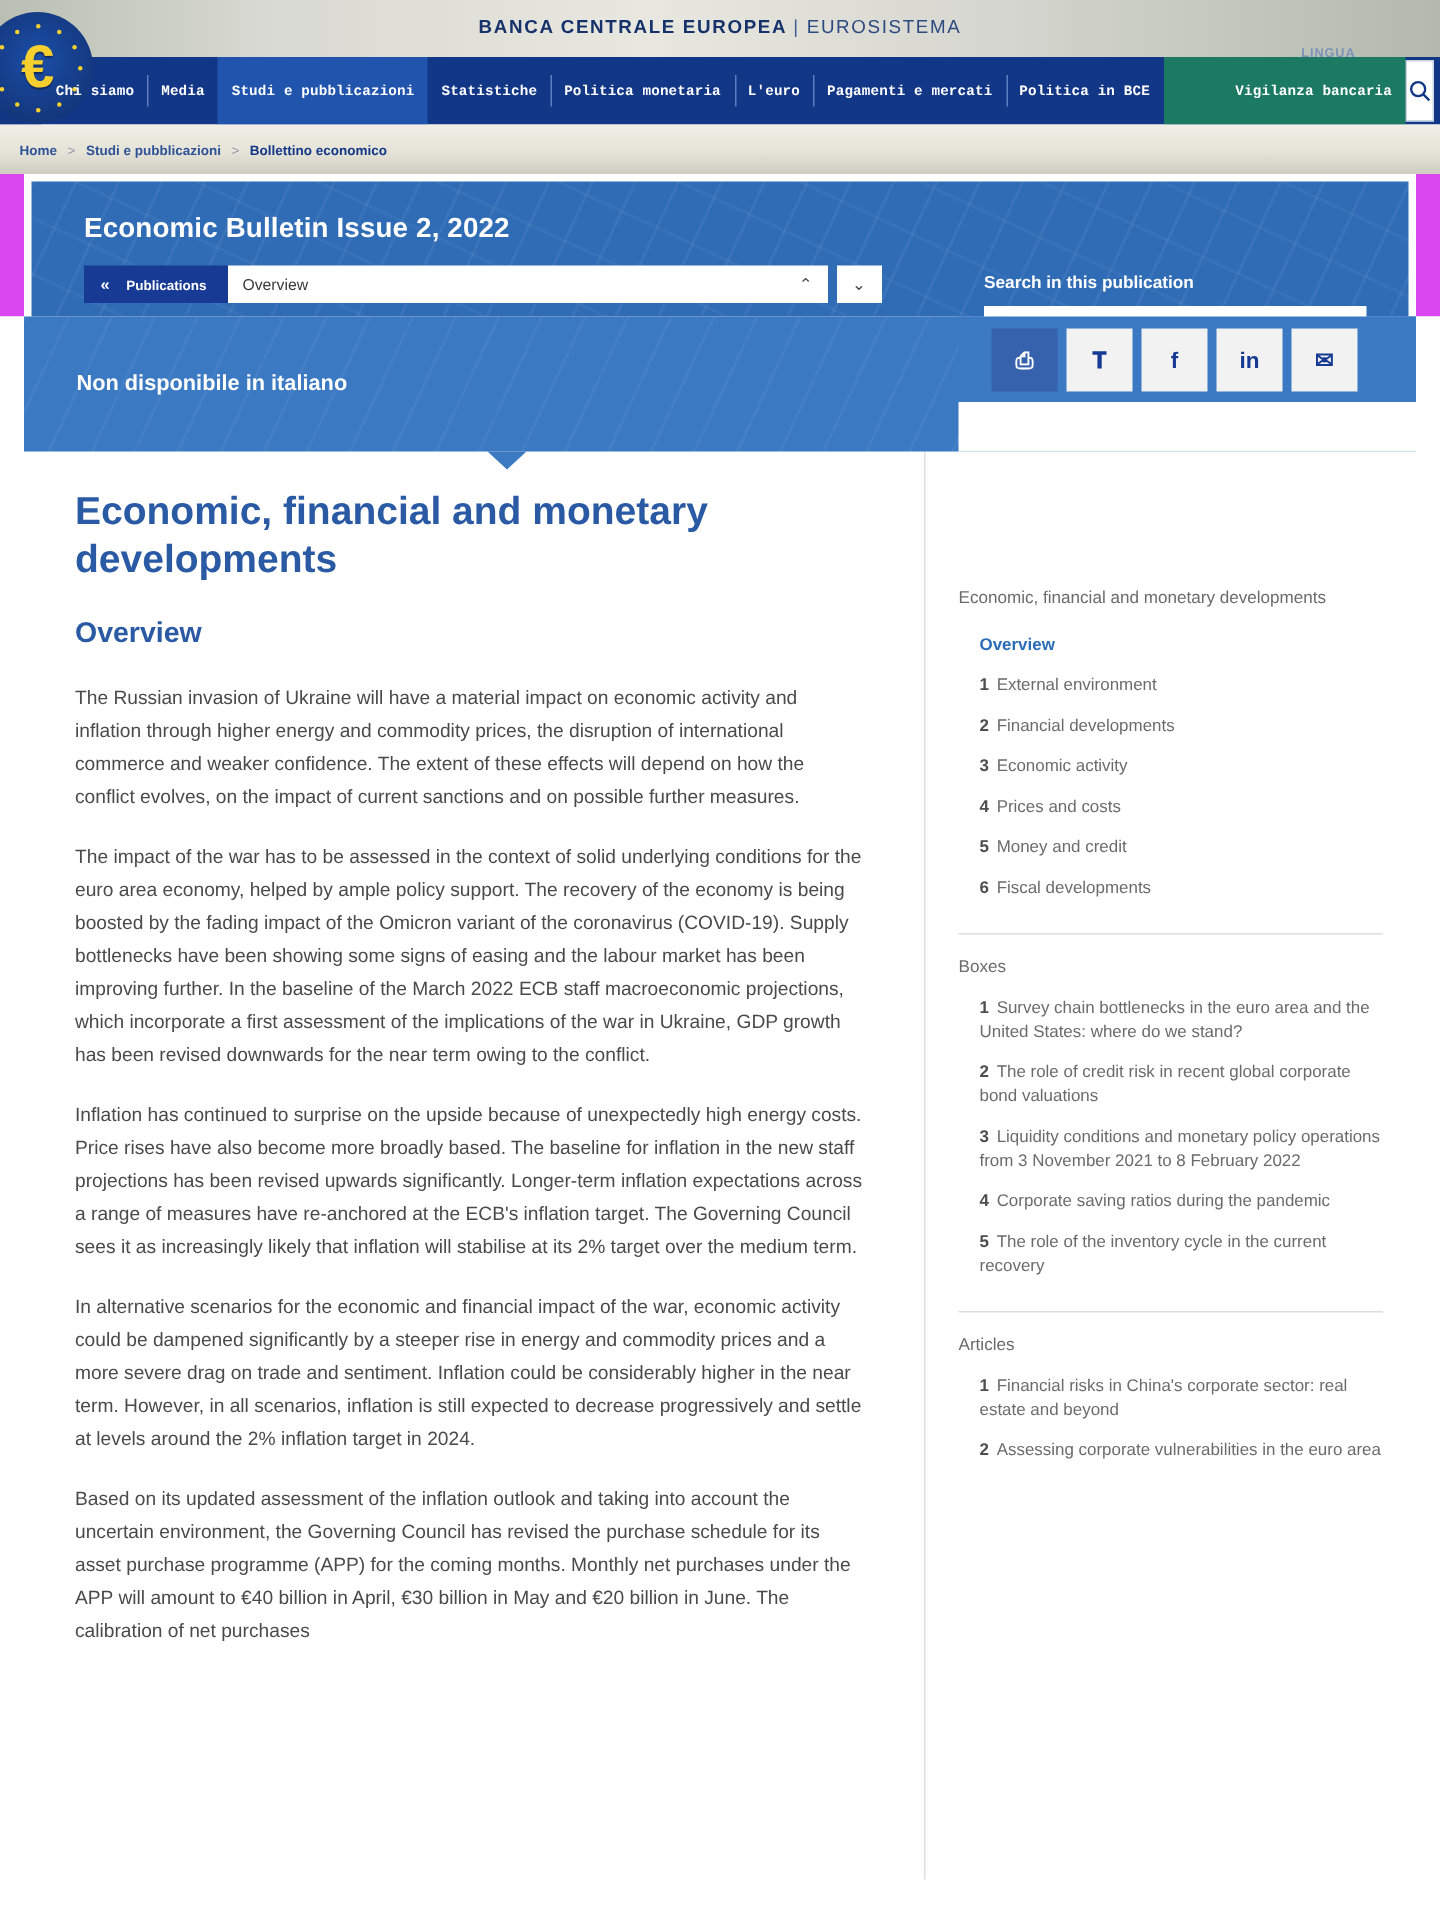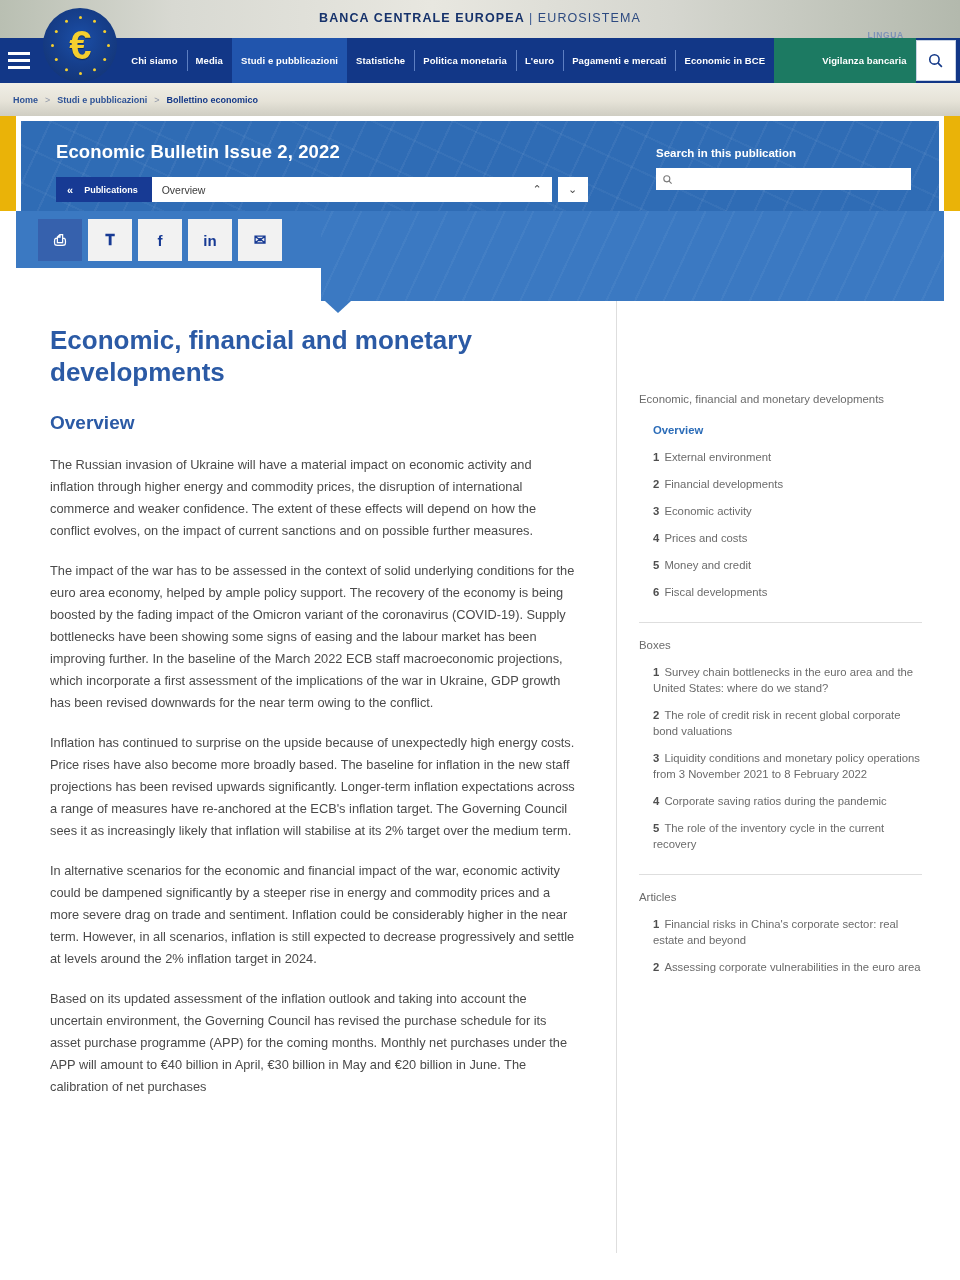--- a/index.html
+++ b/index.html
@@ -72,20 +72,21 @@
   .logo-stars i {
     position: absolute; width: 3px; height: 3px; background: #f5cf2e; border-radius: 50%;
     left: 50%; top: 50%; margin: -1.5px 0 0 -1.5px;
   }
   .navitems { flex: 1; display: flex; align-items: stretch; }
   .navitem {
     display: flex; align-items: center; padding: 0 9px;
     color: #ffffff; font-size: 9.5px; font-weight: bold;
     letter-spacing: .1px; white-space: nowrap; cursor: pointer;
     position: relative;
+    font-family: Liberation Mono, monospace;
   }
   .navitem + .navitem::before {
     content: ""; position: absolute; left: 0; top: 12px; bottom: 12px;
     width: 1px; background: #5d7fc2;
   }
   .navitem.active { background: #2155ad; }
   .navitem.active::before, .navitem.active + .navitem::before { background: transparent; }
   .navitem.supervision { background: #1c7a62; padding-left: 48px; }
   .navitem.supervision::before { background: transparent; }
   .nav-search {
@@ -100,21 +101,21 @@
     height: 33px; position: relative;
     background: linear-gradient(to bottom, #f0eee6 0%, #e6e3d8 55%, #cfcdc2 100%);
     display: flex; align-items: center; padding-left: 13px; gap: 7px;
   }
   .crumb { font-size: 9px; font-weight: bold; color: #2d5296; cursor: pointer; }
   .crumb.current { color: #123787; }
   .crumb-sep { font-size: 9px; color: #8d95a6; }
 
   
   .hero-outer {
-    position: relative; height: 95px; background: #eab308;
+    position: relative; height: 95px; background: #d946ef;
     padding: 0 16px;
   }
   .hero-band {
     position: absolute; left: 16px; right: 16px; top: 0; height: 110px;
     background: #2f6cb5;
     border: 5px solid #ffffff;
     display: flex;
   }
   .hero-band::after {
     content: ""; position: absolute; inset: 0;
@@ -143,21 +144,21 @@
   .pub-select .caret-up { font-size: 11px; color: #4a4a4a; }
   .pub-next {
     width: 30px; margin-left: 6px; background: #ffffff;
     display: flex; align-items: center; justify-content: center;
     font-size: 11px; color: #4a4a4a; cursor: pointer;
   }
   .hero-right {
     width: 305px; flex: 0 0 305px; padding: 26px 28px 0 22px;
     position: relative; z-index: 2;
   }
-  .search-label { color: #ffffff; font-size: 11.5px; font-weight: bold; margin-bottom: 9px; }
+  .search-label { color: #ffffff; font-size: 11.5px; font-weight: bold; margin-bottom: 9px; margin-top: 36px; }
   .search-field {
     background: #ffffff; height: 22px; display: flex; align-items: center;
     padding: 0 6px; gap: 5px;
   }
   .search-field svg { width: 11px; height: 11px; flex: 0 0 11px; }
   .search-field input {
     border: 0; outline: 0; flex: 1; font-size: 10px;
     font-family: "Liberation Sans", sans-serif; color: #333;
   }
 
@@ -293,21 +294,21 @@
       <div class="navitem">
         <span>Politica monetaria</span>
       </div>
       <div class="navitem">
         <span>L'euro</span>
       </div>
       <div class="navitem">
         <span>Pagamenti e mercati</span>
       </div>
       <div class="navitem">
-        <span>Economic in BCE</span>
+        <span>Politica in BCE</span>
       </div>
       <div class="navitem supervision">
         <span>Vigilanza bancaria</span>
       </div>
     </div>
   <div class="nav-search">
     <svg viewBox="0 0 24 24" fill="none" stroke="#123787" stroke-width="2.2">
       <circle cx="10.5" cy="10.5" r="6.6"></circle>
         <line x1="15.4" y1="15.4" x2="21" y2="21"></line>
     </svg>
@@ -348,20 +349,21 @@
             <line x1="15.4" y1="15.4" x2="21" y2="21"></line>
         </svg>
         <input type="text" placeholder="" style="">
       </div>
     </div>
   </div>
 </div>
 
 <div class="notice-wrap">
   <div class="notice-band">
+    <div class="notice-text">Non disponibile in italiano</div>
     <div class="share-col">
       <div class="share-bg"></div>
       <div class="share-row">
           <div class="share-btn active">
             <span class="glyph">⎙</span>
           </div>
           <div class="share-btn">
             <span class="glyph">𝐓</span>
           </div>
           <div class="share-btn">

